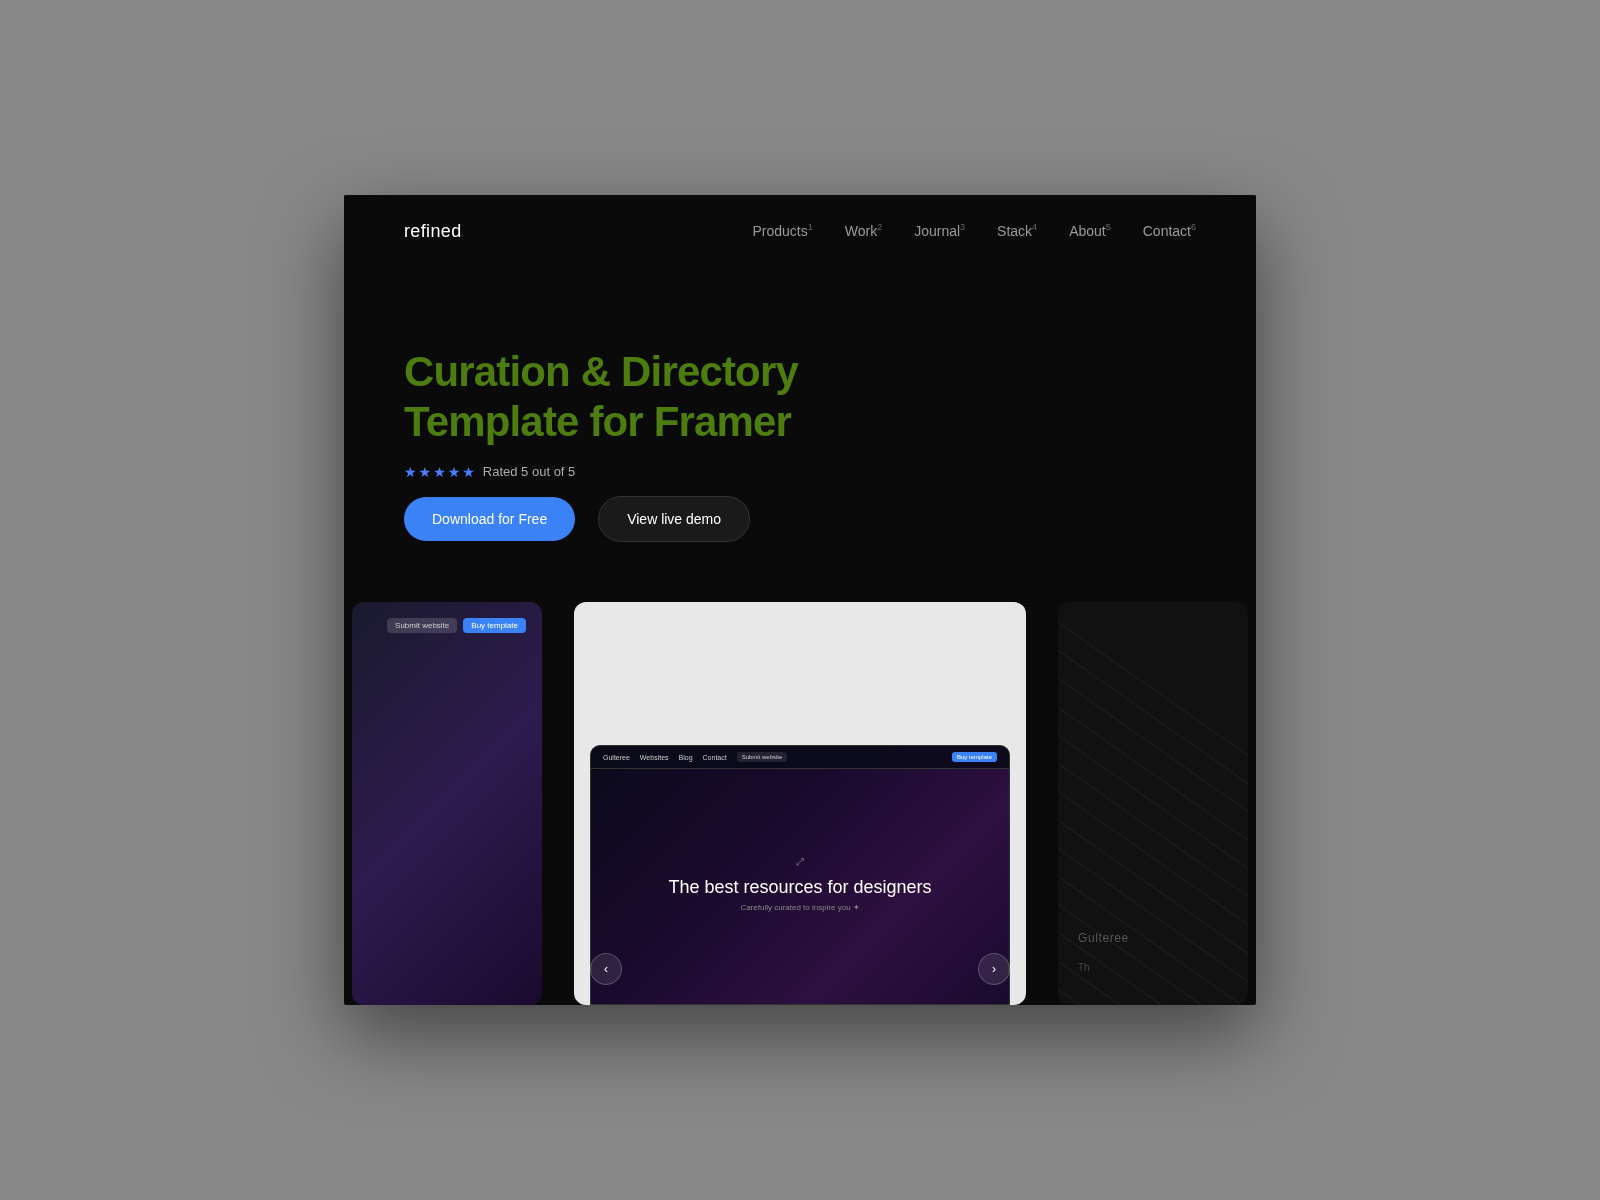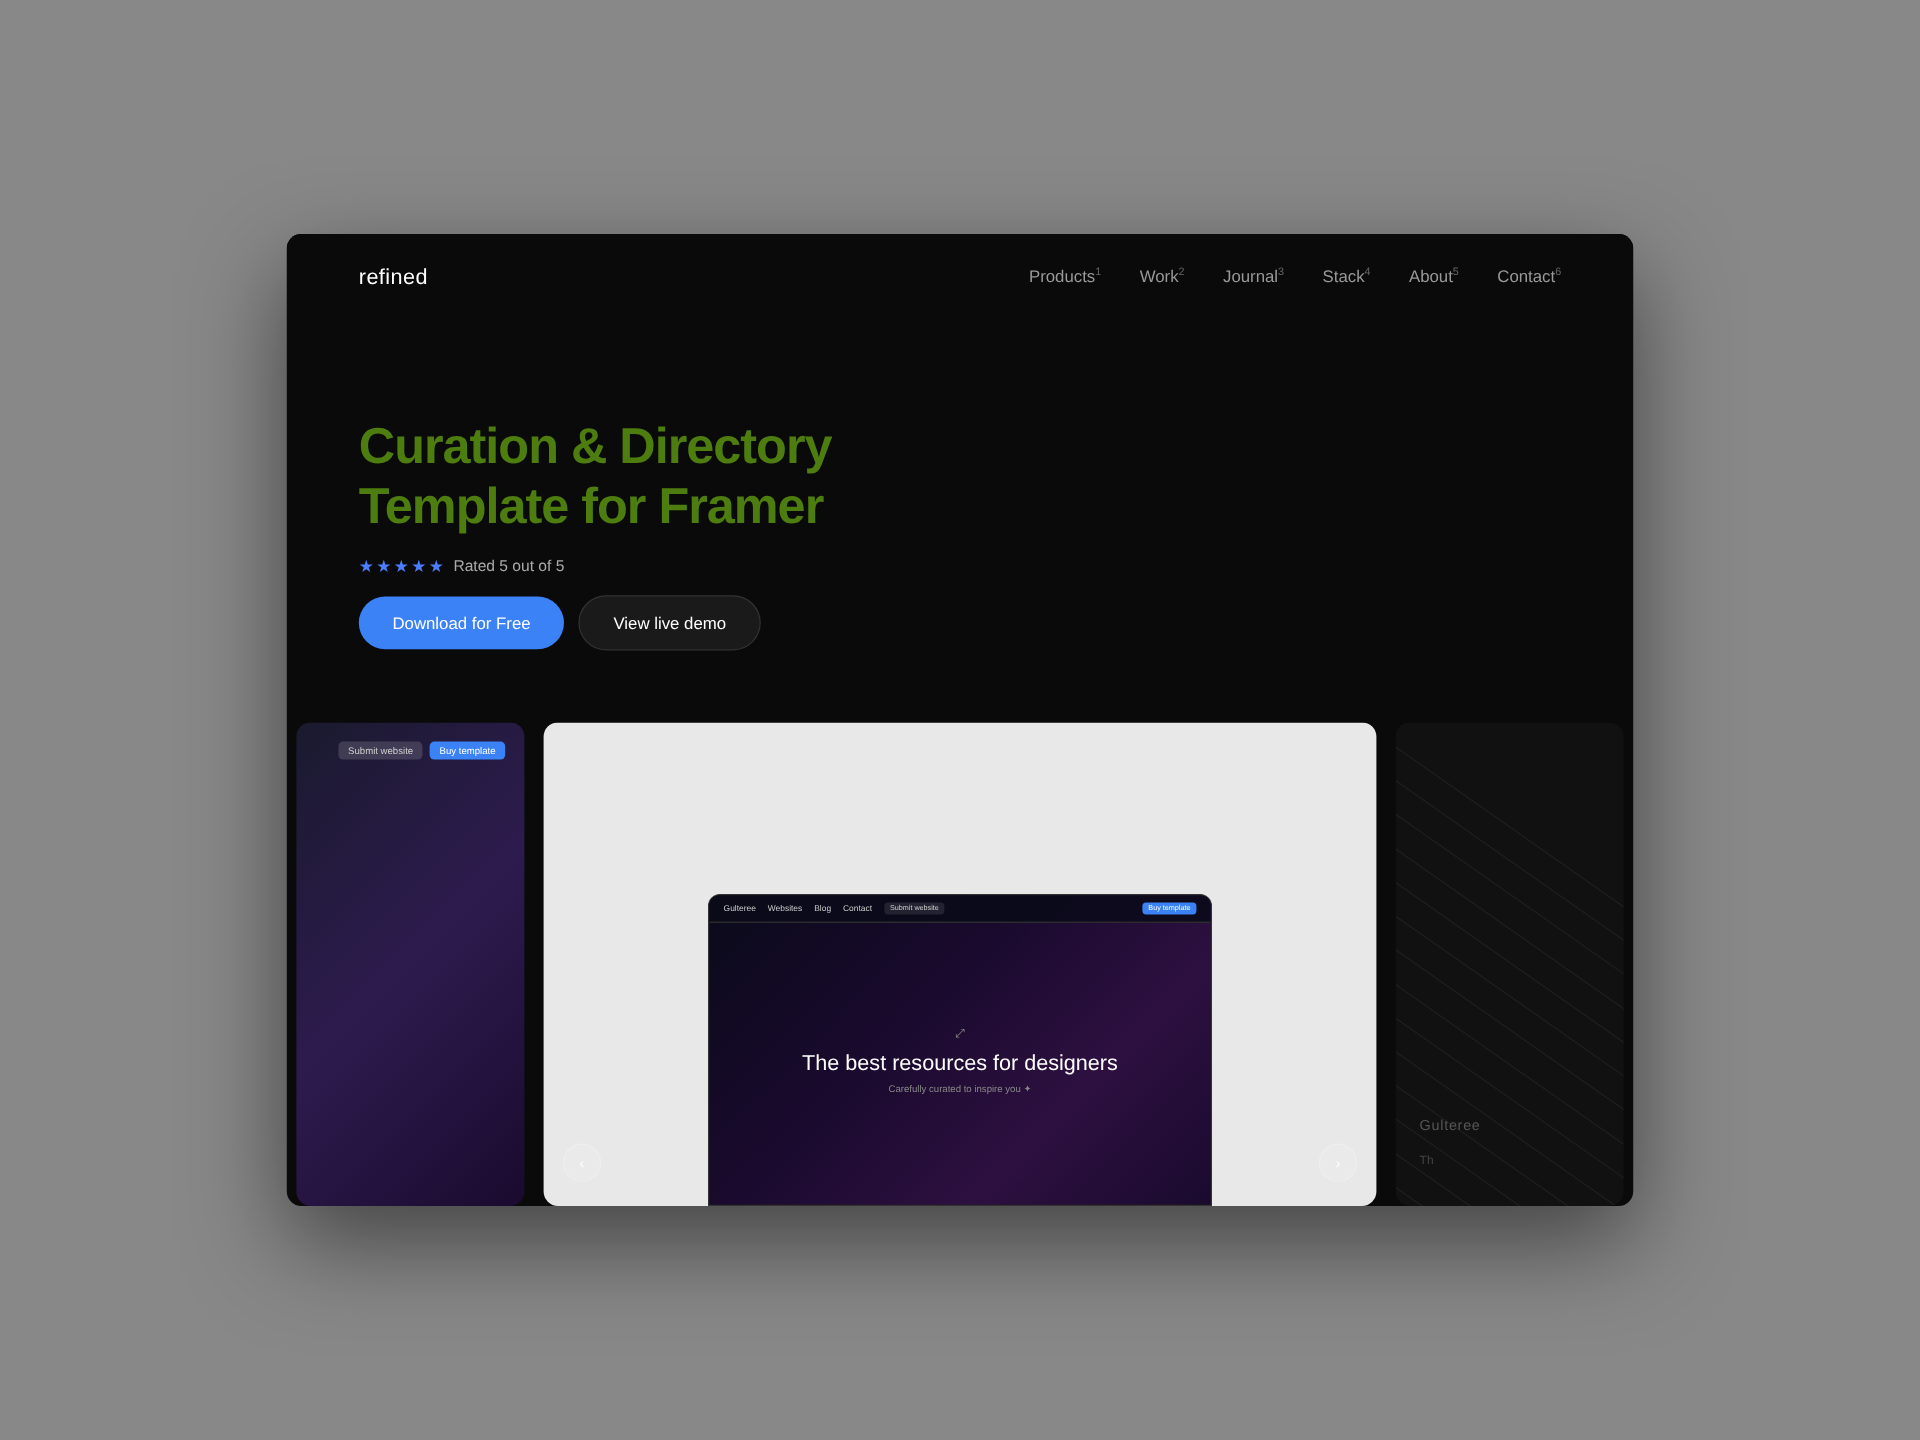--- a/index.html
+++ b/index.html
@@ -7,24 +7,24 @@
     body {
       background: #888;
       display: flex;
       justify-content: center;
       align-items: center;
       min-height: 100vh;
       font-family: -apple-system, BlinkMacSystemFont, 'Segoe UI', sans-serif;
     }
 
     .browser-window {
-      width: 1122px;
+      width: 912px;
       height: 810px;
       background: #0a0a0a;
-      border-radius: 12px;
+      border-radius: 2px;
       overflow: hidden;
       box-shadow: 0 30px 80px rgba(0,0,0,0.5);
       display: flex;
       flex-direction: column;
     }
 
     
     .nav {
       display: flex;
       align-items: center;
@@ -102,21 +102,21 @@
     .hero-description {
       color: #888;
       font-size: 14px;
       line-height: 1.7;
       max-width: 400px;
       margin-bottom: 28px;
     }
 
     .cta-row {
       display: flex;
-      gap: 12px;
+      gap: 23px;
       align-items: center;
     }
 
     .btn-primary {
       background: #3b82f6;
       color: #fff;
       border: none;
       border-radius: 50px;
       padding: 14px 28px;
       font-size: 14px;
@@ -132,21 +132,21 @@
       padding: 14px 28px;
       font-size: 14px;
       cursor: pointer;
       font-weight: 400;
     }
 
     
     .preview-section {
       flex: 1;
       display: flex;
-      gap: 0;
+      gap: 16px;
       overflow: hidden;
       position: relative;
     }
 
     .preview-card {
       flex: 1;
       border-radius: 12px;
       overflow: hidden;
       position: relative;
       margin: 0 8px;

